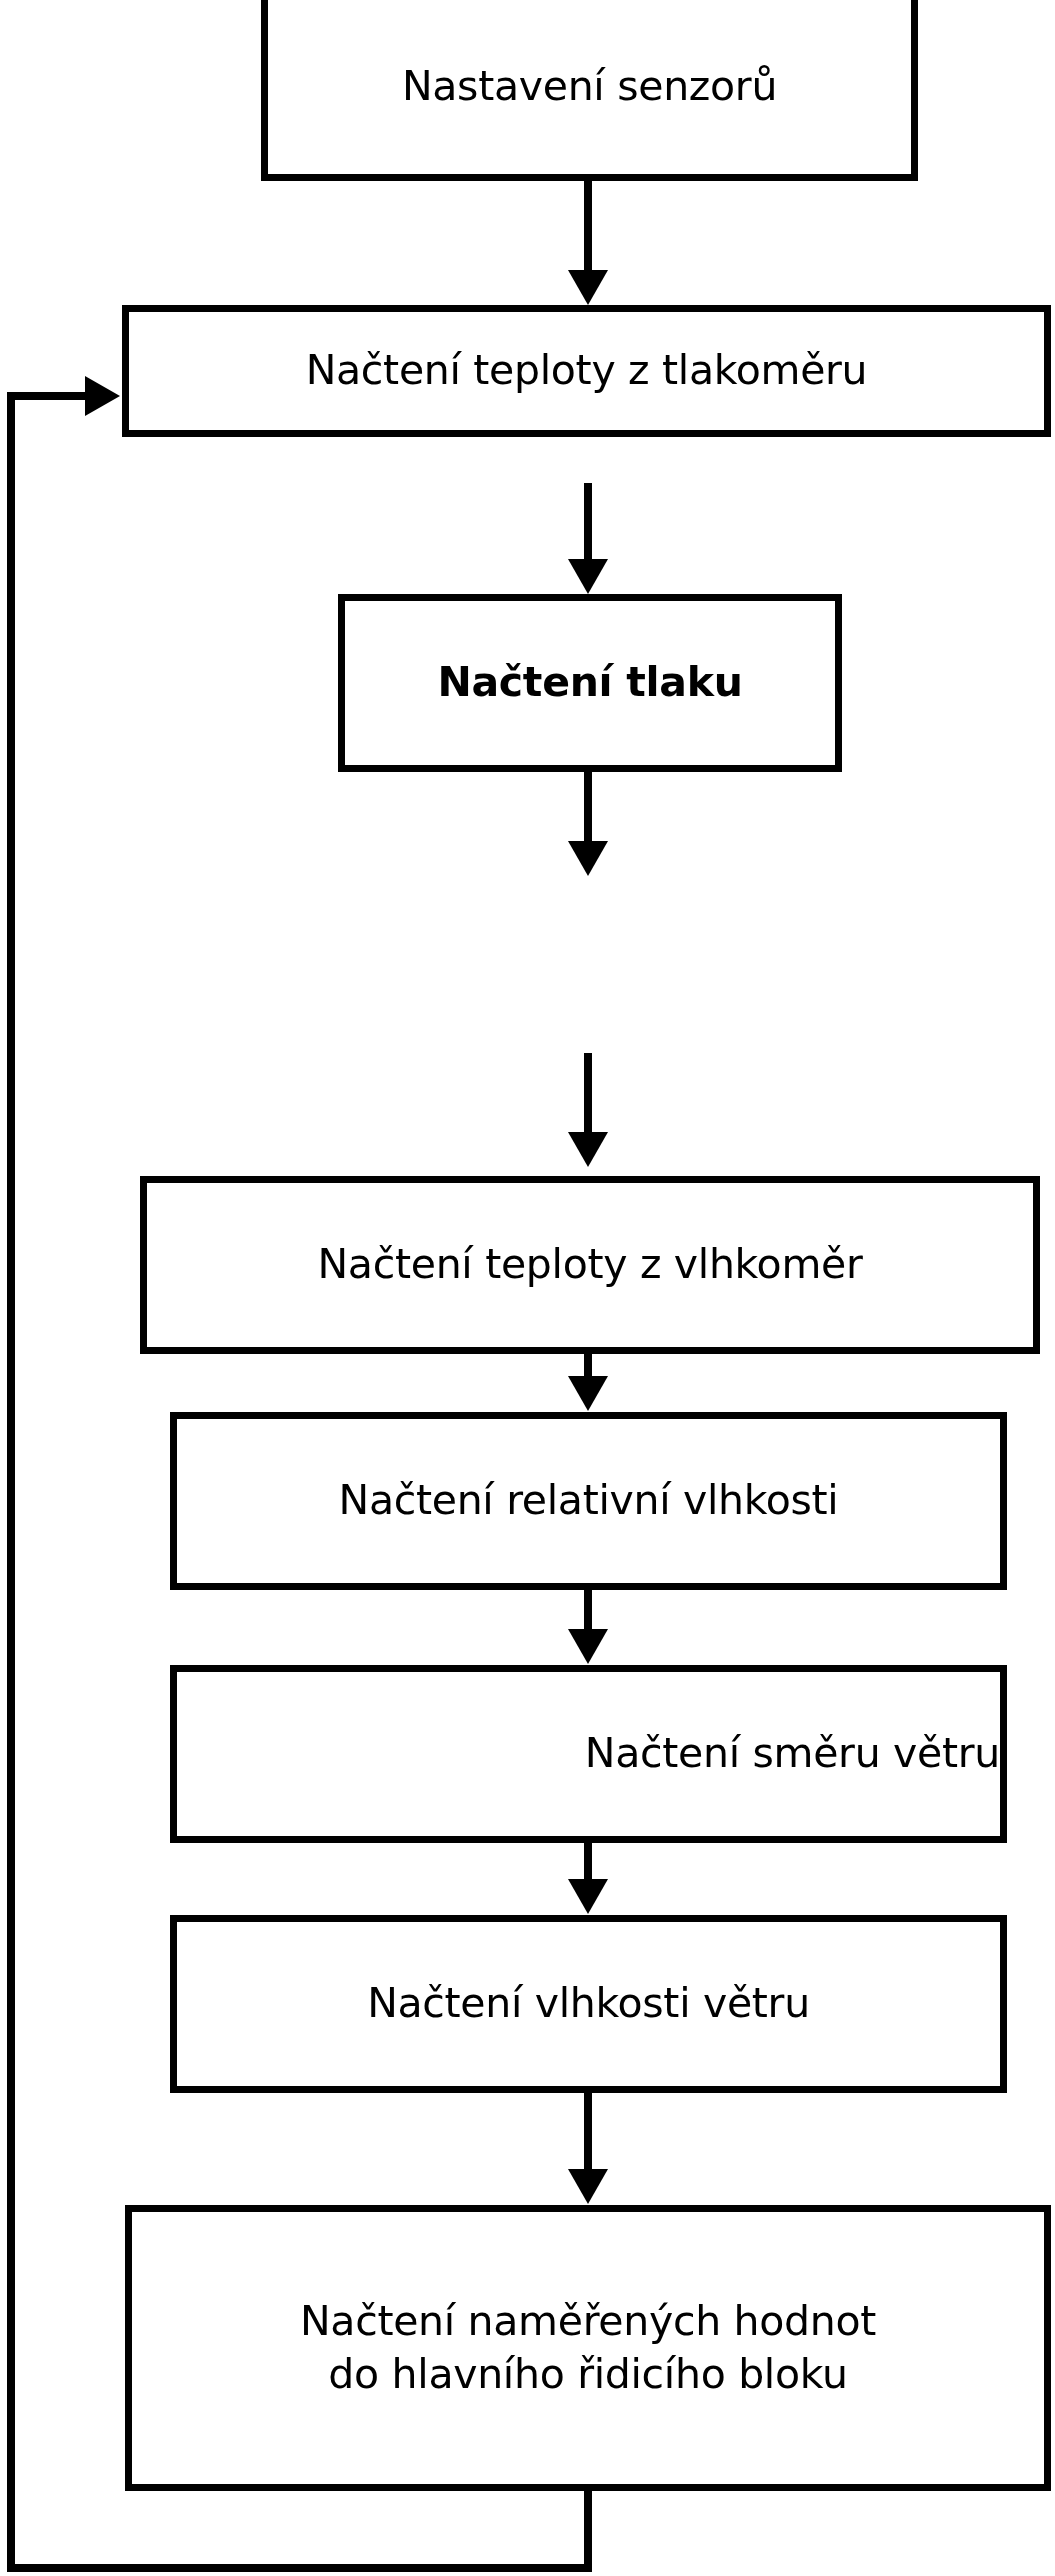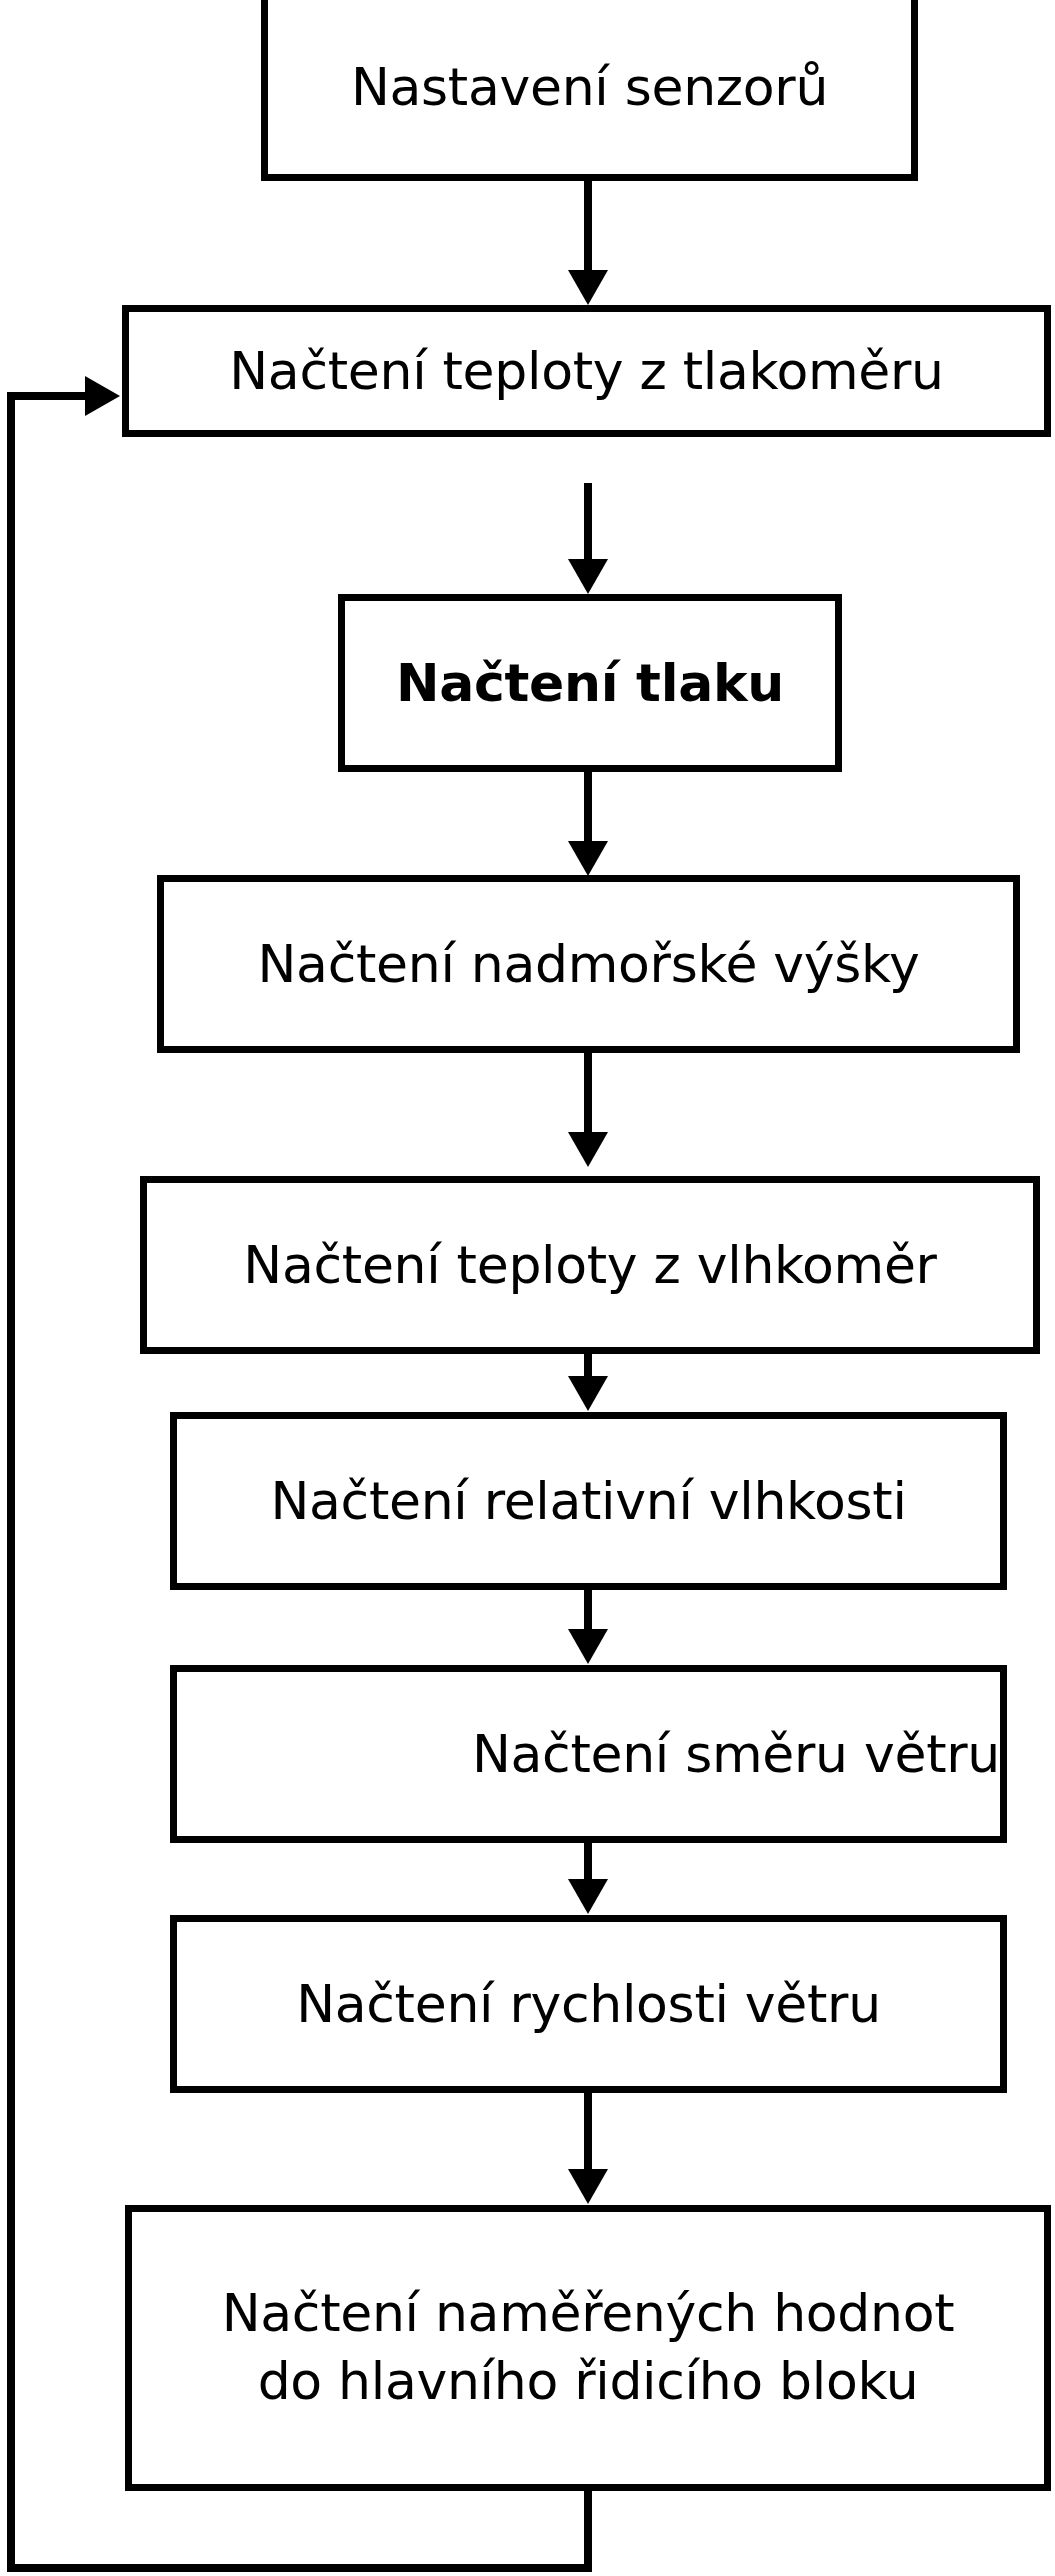--- a/index.html
+++ b/index.html
@@ -24,21 +24,21 @@
     display: flex;
     align-items: center;
     justify-content: center;
     text-align: center;
     color: #000000;
     z-index: 3;
   }
   .flow-box .box-label {
     display: block;
     width: 100%;
-    font-size: 52px;
+    font-size: 41px;
     line-height: 1.12;
     letter-spacing: -0.3px;
     white-space: pre-line;
   }
   .flow-box.two-line .box-label {
     line-height: 1.30;
   }
   .connector {
     position: absolute;
     background: #000000;
@@ -82,23 +82,20 @@
   <div class="connector" style="left:584px; top:483px; width:8px; height:80px;"></div>
   <div class="arrow-head-down" style="left:568px; top:559px;"></div>
 
   <div class="flow-box" style="left:338px; top:594px; width:504px; height:178px;font-weight:bold;">
     <span class="box-label">Načtení tlaku</span>
   </div>
 
   <div class="connector" style="left:584px; top:771px; width:8px; height:73px;"></div>
   <div class="arrow-head-down" style="left:568px; top:841px;"></div>
 
-  <div class="flow-box" style="left:157px; top:875px; width:863px; height:178px;">
-    <span class="box-label">Načtení nadmořské výšky</span>
-  </div>
 
   <div class="connector" style="left:584px; top:1053px; width:8px; height:83px;"></div>
   <div class="arrow-head-down" style="left:568px; top:1132px;"></div>
 
   <div class="flow-box" style="left:140px; top:1176px; width:900px; height:178px;">
     <span class="box-label">Načtení teploty z vlhkoměr</span>
   </div>
 
   <div class="connector" style="left:584px; top:1354px; width:8px; height:27px;"></div>
   <div class="arrow-head-down" style="left:568px; top:1376px;"></div>
@@ -111,21 +108,21 @@
   <div class="arrow-head-down" style="left:568px; top:1629px;"></div>
 
   <div class="flow-box" style="left:170px; top:1665px; width:837px; height:178px;text-align:right;">
     <span class="box-label">Načtení směru větru</span>
   </div>
 
   <div class="connector" style="left:584px; top:1843px; width:8px; height:40px;"></div>
   <div class="arrow-head-down" style="left:568px; top:1879px;"></div>
 
   <div class="flow-box" style="left:170px; top:1915px; width:837px; height:178px;">
-    <span class="box-label">Načtení rychlosti větru</span>
+    <span class="box-label">Načtení vlhkosti větru</span>
   </div>
 
   <div class="connector" style="left:584px; top:2093px; width:8px; height:80px;"></div>
   <div class="arrow-head-down" style="left:568px; top:2169px;"></div>
 
   <div class="flow-box two-line" style="left:125px; top:2205px; width:926px; height:286px;">
     <span class="box-label">Načtení naměřených hodnot
 do hlavního řidicího bloku</span>
   </div>
 

